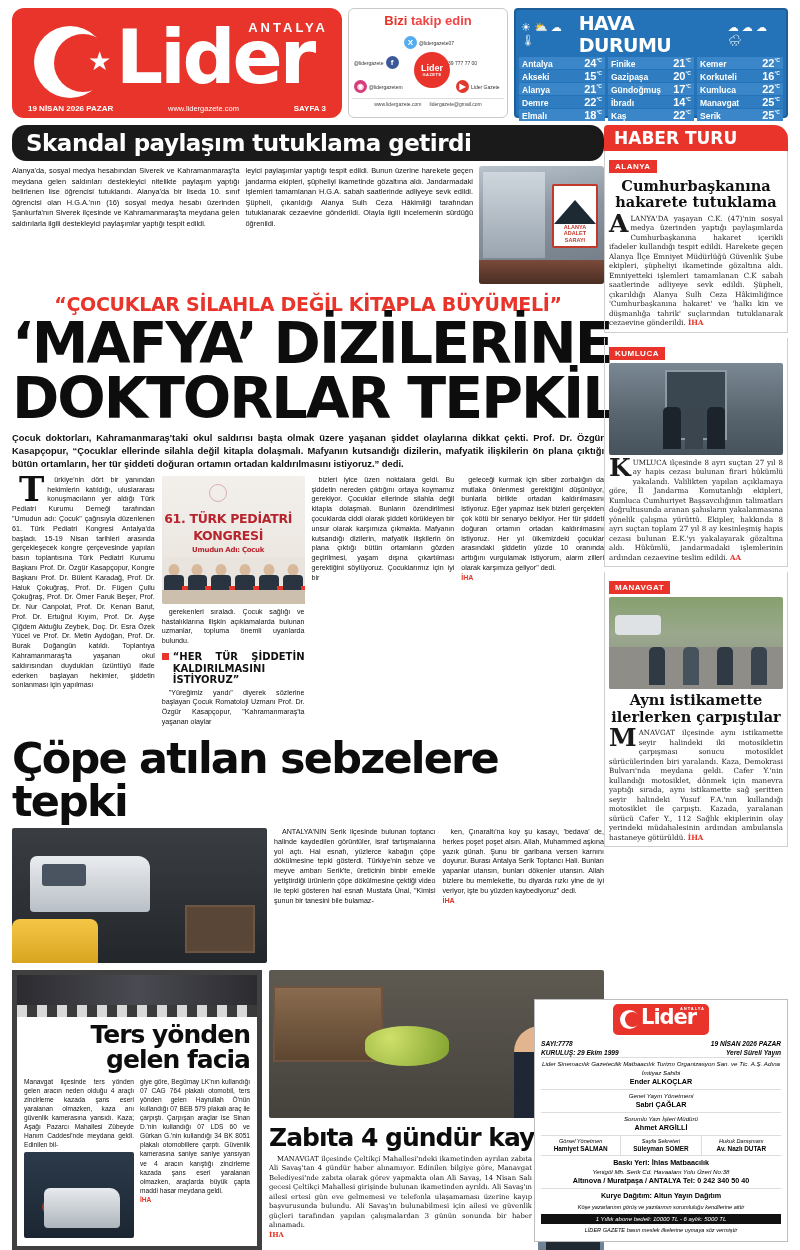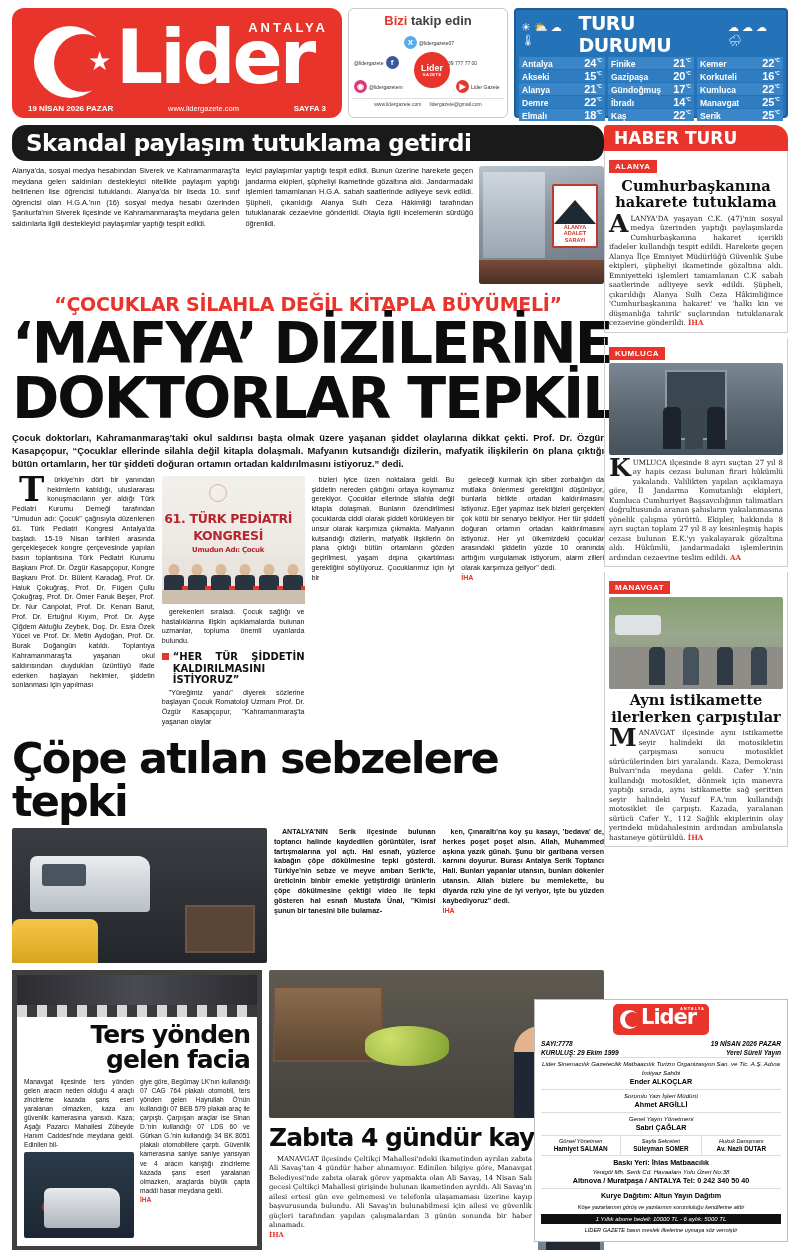--- a/index.html
+++ b/index.html
@@ -49,21 +49,21 @@
   .logo-bottom .mid { font-weight: normal; font-size: 7.5px; }
 
   .social-box {
     width: 160px; border: 1px solid #c9c9c9; border-radius: 6px;
     position: relative; background: #fff; flex: none; padding: 3px;
   }
   .social-title {
     text-align: center; font-size: 13px; font-weight: bold; margin-top: 1px;
   }
   .social-title .b { color: #e8342a; }
-  .social-title .k { color: #404040; }
+  .social-title .k { color: #ef4444; }
   .social-grid { position: relative; height: 68px; margin-top: 2px; }
   .sc { position: absolute; display: flex; align-items: center; gap: 2px; font-size: 5px; color: #333; }
   .circ {
     width: 13px; height: 13px; border-radius: 50%; color: #fff;
     font-size: 8px; display: flex; align-items: center; justify-content: center;
     font-weight: bold; flex: none;
   }
   .lider-badge {
     position: absolute; left: 62px; top: 22px; width: 36px; height: 36px;
     border-radius: 50%; background: #e8342a; color: #fff;
@@ -273,21 +273,21 @@
   }
   .s2-photo .taxi {
     position: absolute; left: 0; bottom: 0; width: 86px; height: 44px;
     background: linear-gradient(180deg,#f5c646,#d9a520); border-radius: 8px 8px 0 0;
   }
   .s2-photo .crate {
     position: absolute; right: 12px; bottom: 10px; width: 70px; height: 48px;
     background: #5a4636; border: 2px solid #6d5542;
   }
   .s2col { flex: 1; font-size: 7.1px; line-height: 1.4; text-align: justify; color: #111; }
-  .s2col p { text-indent: 8px; font-weight: bold; }
+  .s2col p { text-indent: 8px; }
 
   
   .bottomrow { display: flex; gap: 7px; margin-top: 7px; }
   .b-left { width: 250px; flex: none; border: 5px solid #404040; }
   .b-left-photo {
     height: 42px; background: linear-gradient(90deg,#2b2b30,#4a4a52,#2b2b30); position: relative; overflow: hidden;
   }
   .b-left-photo .stripe {
     position: absolute; bottom: 0; left: 0; right: 0; height: 12px;
     background: repeating-linear-gradient(90deg,#d8d8d8 0 10px,#3a3a3a 10px 20px);
@@ -453,21 +453,21 @@
       </div>
       <div class="social-foot">
         <span>www.lidergazete.com</span>
         <span>lidergazete@gmail.com</span>
       </div>
     </div>
 
     <div class="weather-box">
       <div class="weather-head">
         <span class="wicons">☀ ⛅ ☁ 🌡</span>
-        <span class="wt">TURU DURUMU</span>
+        <span class="wt">HAVA DURUMU</span>
         <span class="wicons">☁ ☁ ☁ 🌧</span>
       </div>
       <div class="weather-cols">
         <div class="wcol">
           <div class="wrow">
               <span class="wc">Antalya</span>
               <span class="wv"><span>24</span><sup>°C</sup></span>
             </div>
           <div class="wrow">
               <span class="wc">Akseki</span>
@@ -739,26 +739,26 @@
     <div class="col-row">
       <span><span>KURULUŞ:</span> <span>29 Ekim 1999</span></span>
       <span>Yerel Süreli Yayın</span>
     </div>
     <div class="col-sec">
       <div>Lider Sinemacılık Gazetecilik Matbaacılık Turizm Organizasyon San. ve Tic. A.Ş. Adına</div>
       <div>İmtiyaz Sahibi</div>
       <b>Ender ALKOÇLAR</b>
     </div>
     <div class="col-sec">
+      <div>Genel Yayın Yönetmeni</div>
+      <b>Sabri ÇAĞLAR</b>
+    </div>
+    <div class="col-sec">
       <div>Sorumlu Yazı İşleri Müdürü</div>
       <b>Ahmet ARGİLLİ</b>
-    </div>
-    <div class="col-sec">
-      <div>Genel Yayın Yönetmeni</div>
-      <b>Sabri ÇAĞLAR</b>
     </div>
     <div class="col-three">
       <div><span>Görsel Yönetmen</span><b>Hamiyet SALMAN</b></div>
       <div><span>Sayfa Sekreteri</span><b>Süleyman SOMER</b></div>
       <div><span>Hukuk Danışmanı</span><b>Av. Nazlı DUTAR</b></div>
     </div>
     <div class="col-sec">
       <b>Baskı Yeri: İhlas Matbaacılık</b>
       <div>Yenigöl Mh. Serik Cd. Havaalanı Yolu Üzeri No:38</div>
       <div><b>Altınova / Muratpaşa / ANTALYA</b> <b>Tel: 0 242 340 50 40</b></div>

